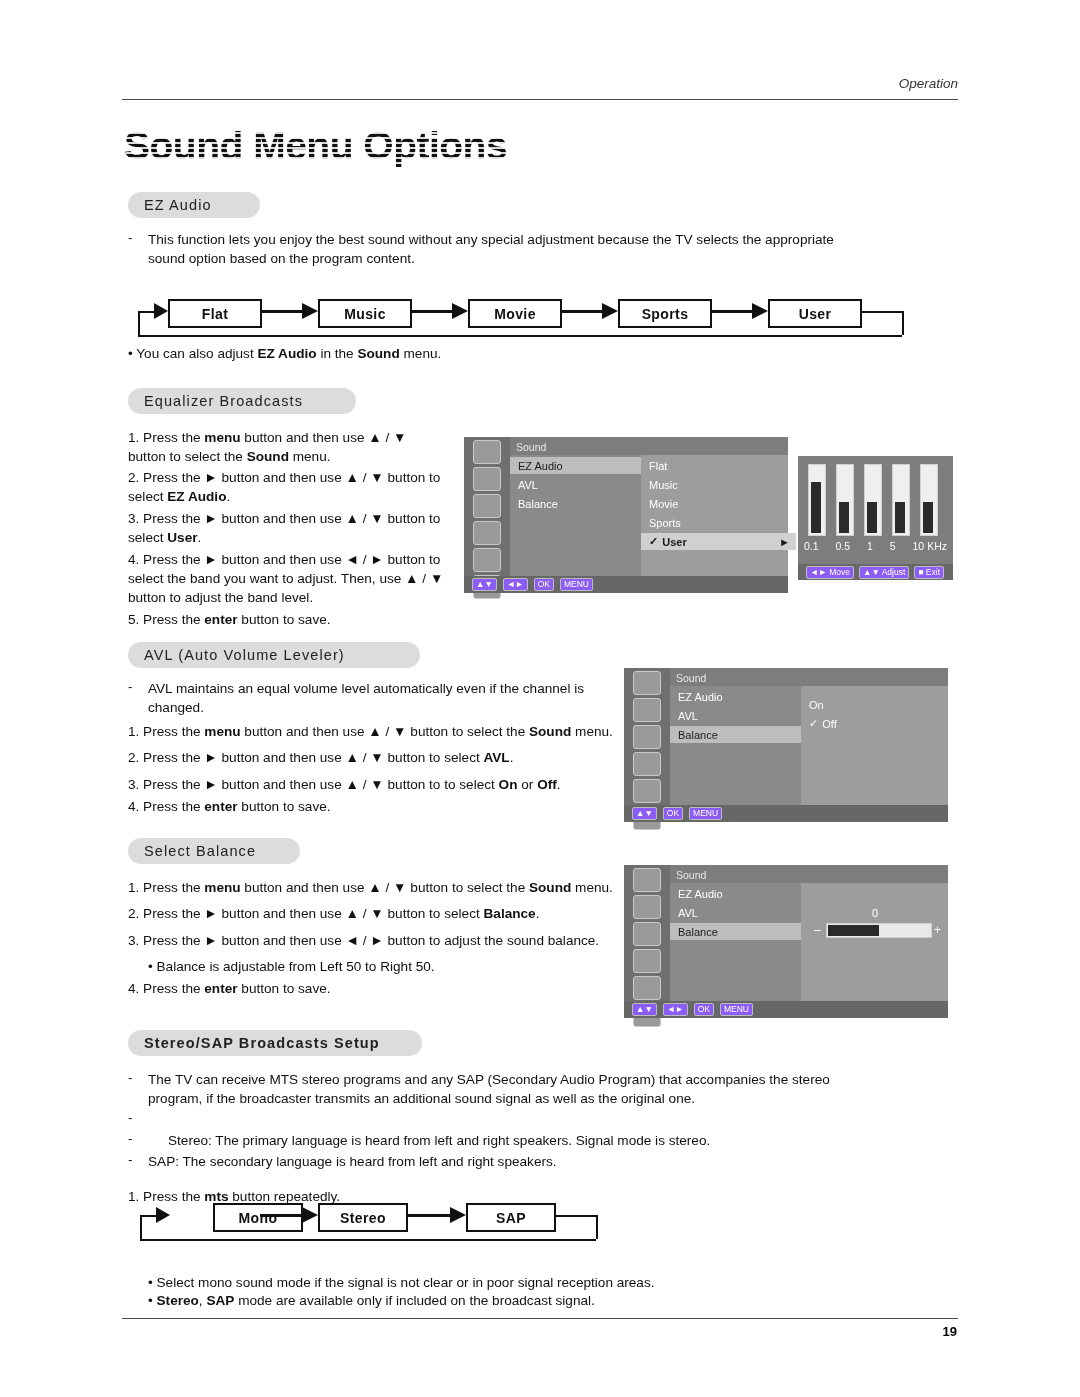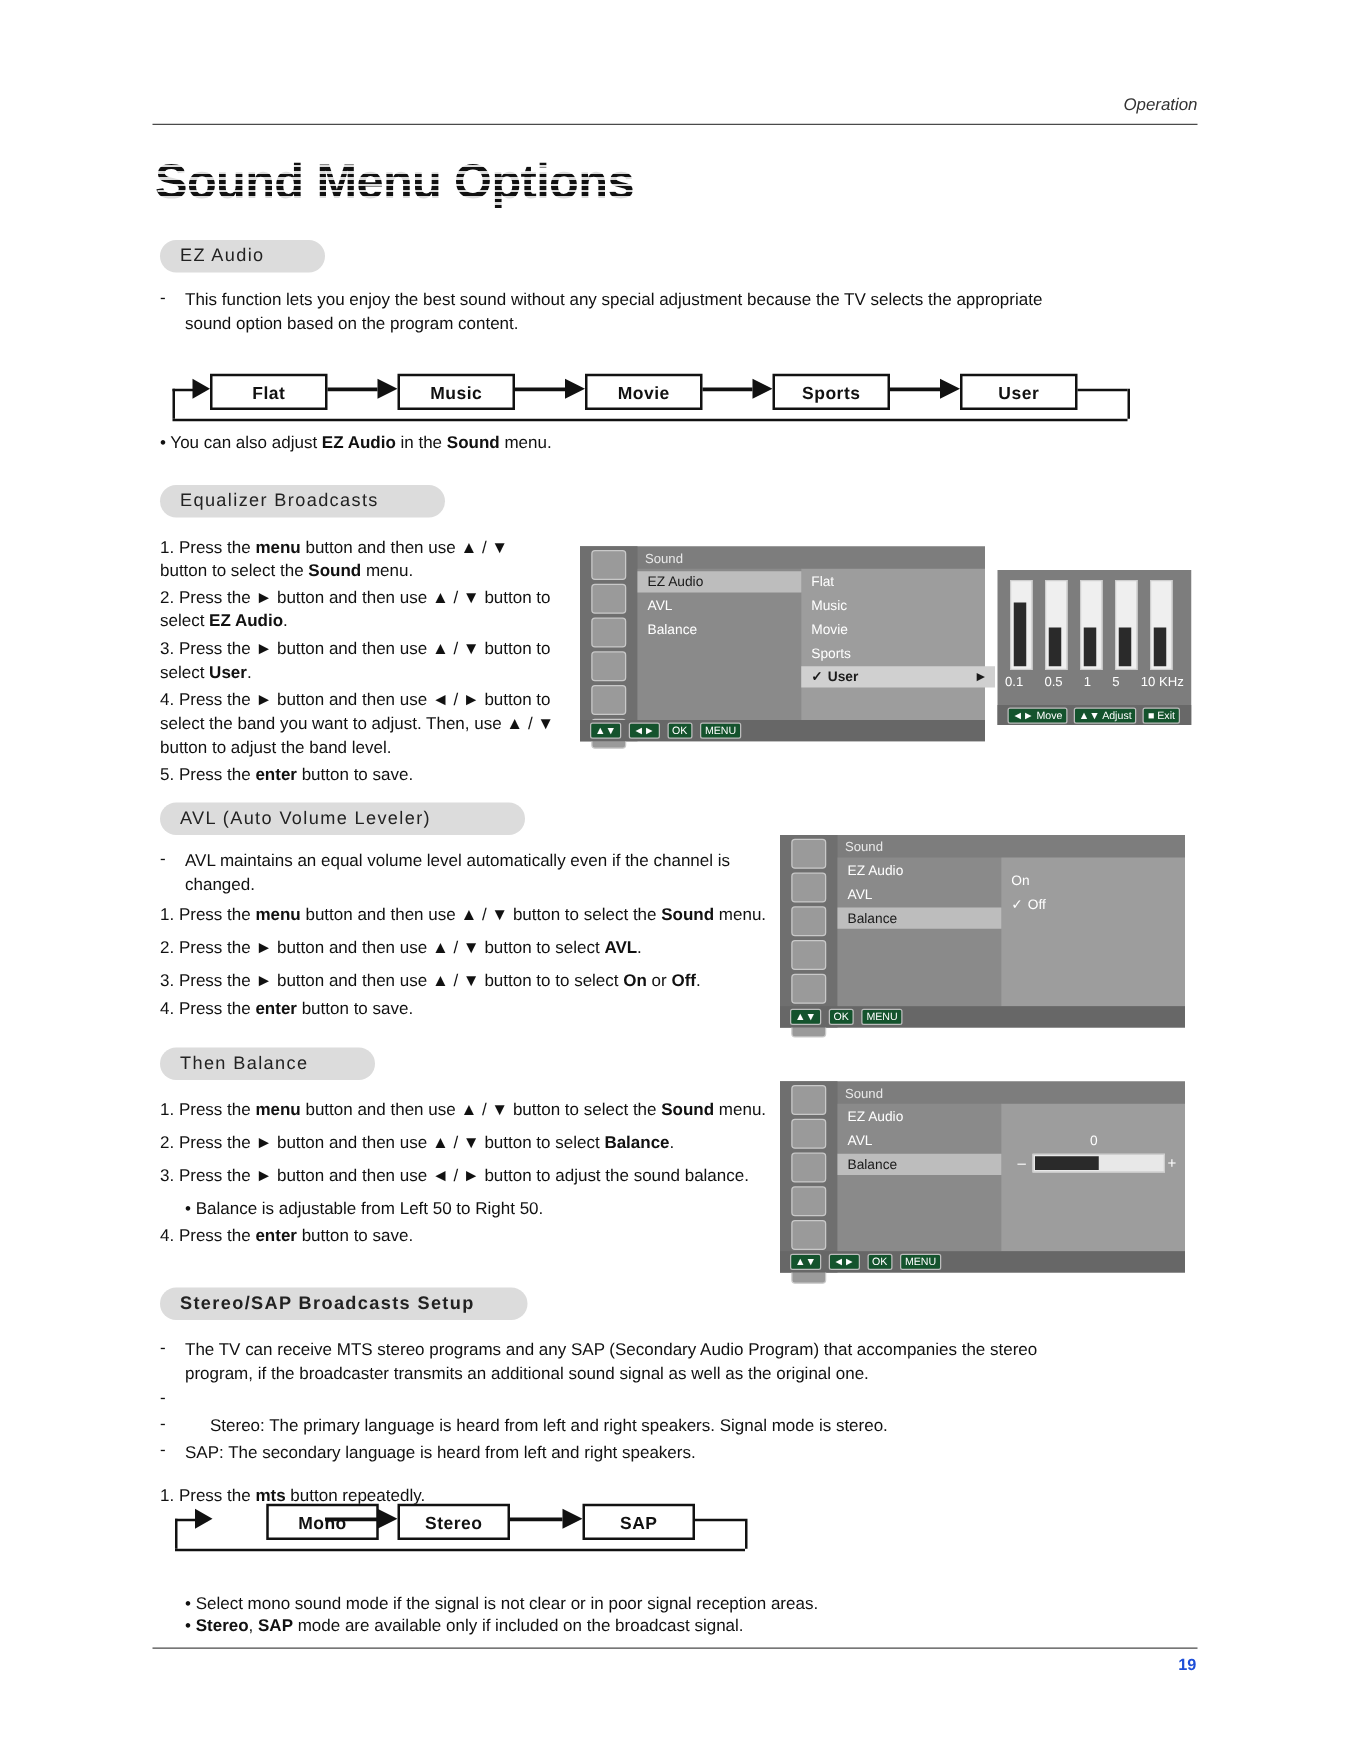--- a/index.html
+++ b/index.html
@@ -59,34 +59,34 @@
   .osd-row{
     position:absolute;height:17px;display:flex;align-items:center;
     padding-left:8px;font-size:11px;color:#fff;
   }
   .osd-row.sel{background:#bdbdbd;color:#1a1a1a;}
   .osd-row.sel2{background:#d0d0d0;color:#1a1a1a;}
   .osd-bottom{
     position:absolute;left:0;right:0;bottom:0;height:17px;background:#676767;
     display:flex;align-items:center;gap:6px;padding-left:8px;font-size:9.5px;color:#fff;
   }
-  .key{background:#14532d;border:1px solid #bdbdbd;border-radius:2px;padding:0 3px;font-size:8.5px;line-height:11px;}
+  .key{background:#8b5cf6;border:1px solid #bdbdbd;border-radius:2px;padding:0 3px;font-size:8.5px;line-height:11px;}
 
   
   .eq{position:absolute;background:#7d7d7d;}
   .eqbar{position:absolute;background:#efefef;border:1px solid #cfcfcf;}
   .eqfill{position:absolute;background:#2a2a2a;}
   .eqlabels{position:absolute;display:flex;font-size:10.5px;color:#fff;}
 
   
   .balbar{position:absolute;height:13px;background:#e8e8e8;border:1px solid #cfcfcf;}
   .balfill{position:absolute;height:13px;background:#2a2a2a;}
 
   .footer-rule{position:absolute;left:122px;top:1318px;width:836px;height:1px;background:#4a4a4a;}
-  .pageno{position:absolute;right:123px;top:1324px;font-size:13px;color:#1d4ed8;font-weight:bold;}
+  .pageno{position:absolute;right:123px;top:1324px;font-size:13px;color:#000000;font-weight:bold;}
 </style>
 </head>
 <body>
 
 <div class="page">
 
   <div class="hdr-text">Operation</div>
   <div class="hdr-rule"></div>
 
   <div class="title">Sound Menu Options</div>
@@ -234,21 +234,21 @@
     </div>
 
     <div class="osd-bottom">
       <span class="key">▲▼</span>
       <span class="key">OK</span>
       <span class="key">MENU</span>
     </div>
   </div>
 
   <div class="pill" style="left:128px;top:838px;width:140px;">
-    <span>Then Balance</span>
+    <span>Select Balance</span>
   </div>
 
   <div class="txt" style="left:128px;top:878px;width:500px;">1. Press the <b>menu</b> button and then use ▲ / ▼ button to select the <b>Sound</b> menu.</div>
   <div class="txt" style="left:128px;top:904px;width:500px;">2. Press the ► button and then use ▲ / ▼ button to select <b>Balance</b>.</div>
   <div class="txt" style="left:128px;top:931px;width:500px;">3. Press the ► button and then use ◄ / ► button to adjust the sound balance.</div>
   <div class="txt" style="left:148px;top:957px;width:500px;">• Balance is adjustable from Left 50 to Right 50.</div>
   <div class="txt" style="left:128px;top:979px;width:500px;">4. Press the <b>enter</b> button to save.</div>
 
   <div class="osd" style="left:624px;top:865px;width:324px;height:153px;">
     <div class="osd-left">

